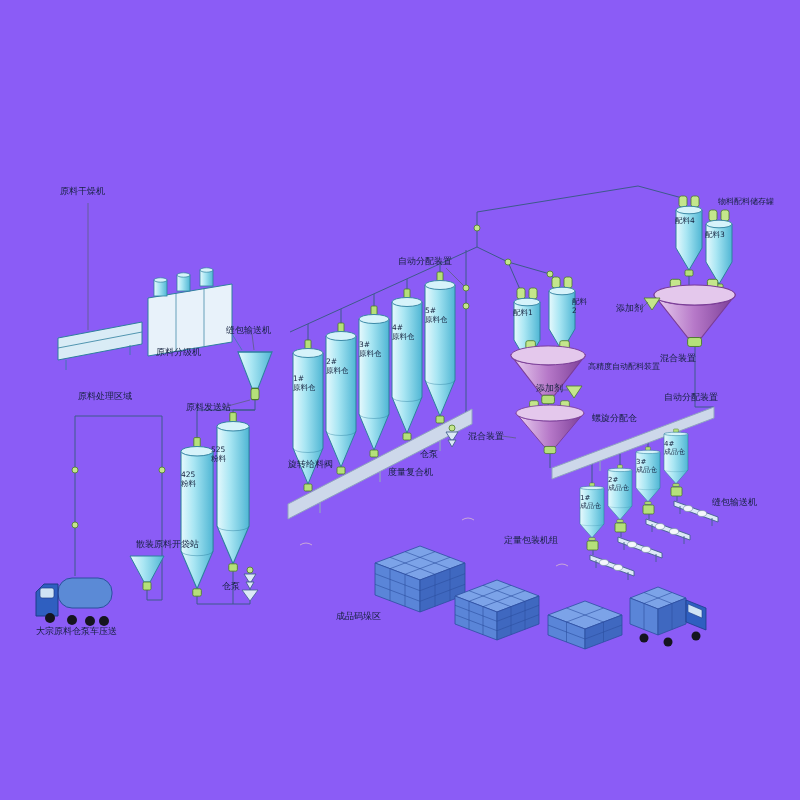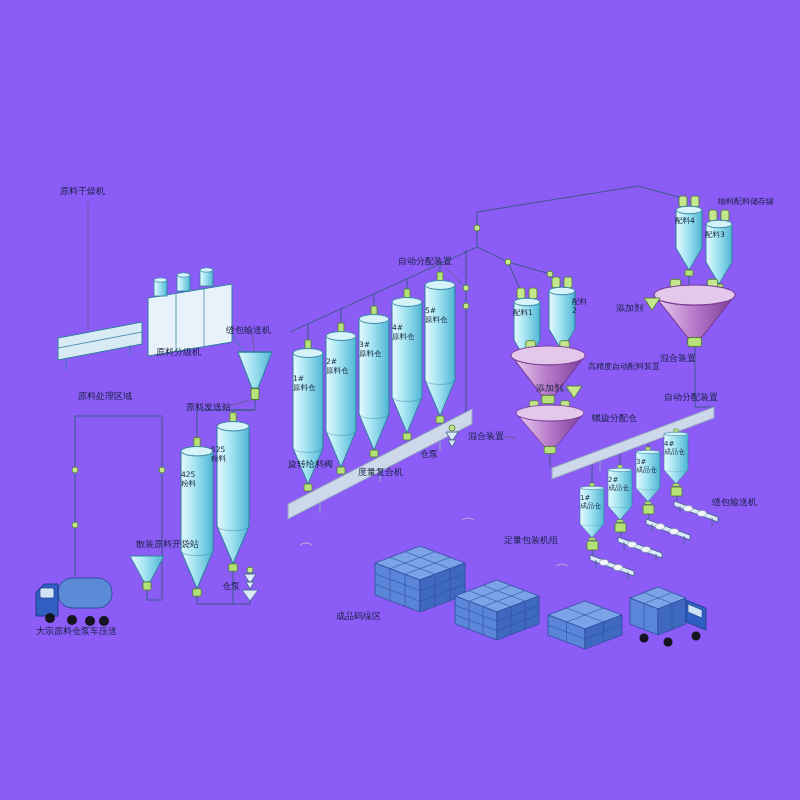--- a/index.html
+++ b/index.html
@@ -198,21 +198,21 @@
   <path d="M462,520 q6,-4 12,0 M556,566 q6,-4 12,0 M300,545 q6,-4 12,0" stroke="#c9a7d8" stroke-width="1" fill="none"></path>
 </svg>
 
 <span class="lbl" style="left:60px;top:186px">原料干燥机</span>
 <span class="lbl" style="left:156px;top:347px">原料分级机</span>
 <span class="lbl" style="left:78px;top:391px">原料处理区域</span>
 <span class="lbl" style="left:186px;top:402px">原料发送站</span>
 <span class="lbl" style="left:226px;top:325px">缝包输送机</span>
 <span class="lbl" style="left:398px;top:256px">自动分配装置</span>
 <span class="lbl" style="left:288px;top:459px">旋转给料阀</span>
-<span class="lbl" style="left:358px;top:467px">度量复合机</span>
+<span class="lbl" style="left:388px;top:467px">度量复合机</span>
 <span class="lbl" style="left:420px;top:449px">仓泵</span>
 <span class="lbl" style="left:222px;top:581px">仓泵</span>
 <span class="lbl" style="left:136px;top:539px">散装原料开袋站</span>
 <span class="lbl" style="left:36px;top:626px">大宗原料仓泵车压送</span>
 <span class="lbl" style="left:536px;top:383px">添加剂</span>
 <span class="lbl" style="left:616px;top:303px">添加剂</span>
 <span class="lbl s8" style="left:588px;top:362px">高精度自动配料装置</span>
 <span class="lbl" style="left:468px;top:431px">混合装置</span>
 <span class="lbl" style="left:660px;top:353px">混合装置</span>
 <span class="lbl s8" style="left:718px;top:197px">物料配料储存罐</span>

